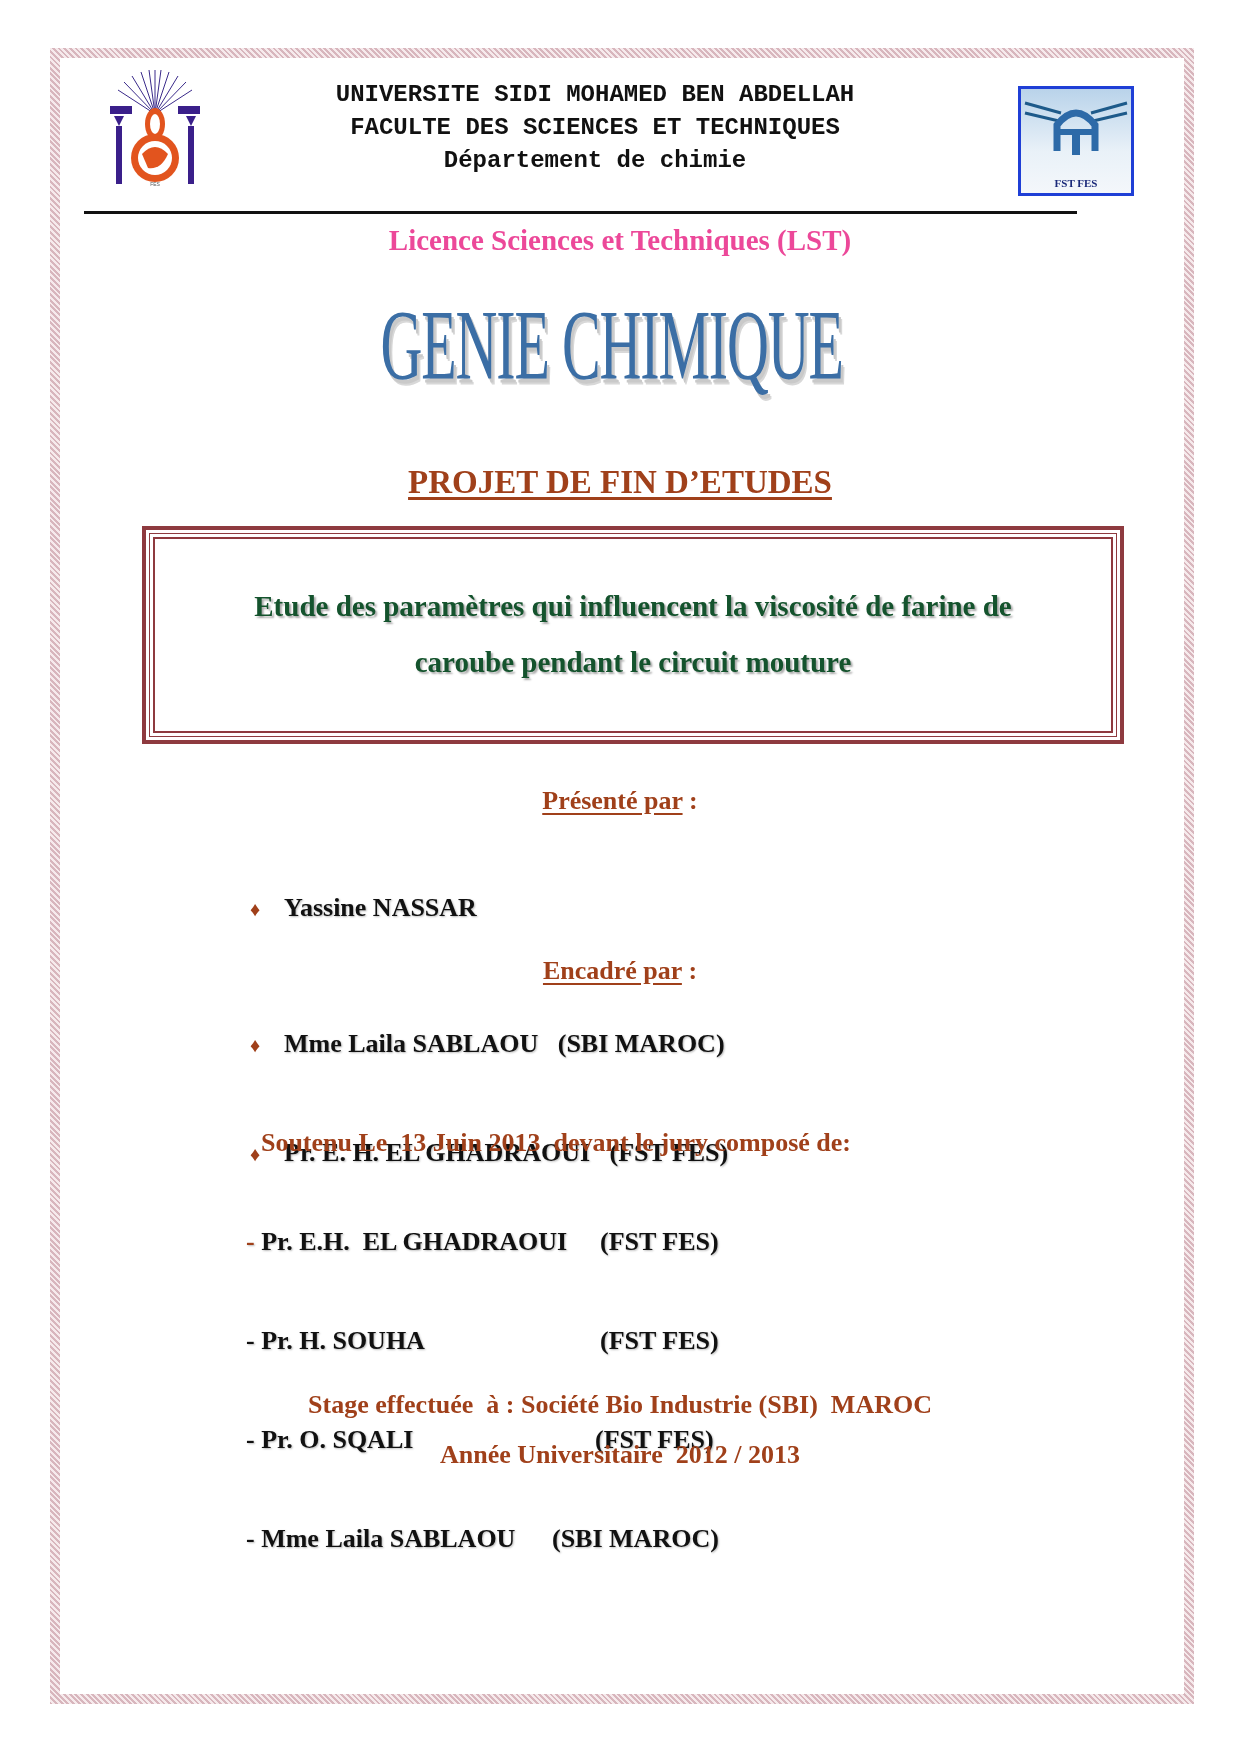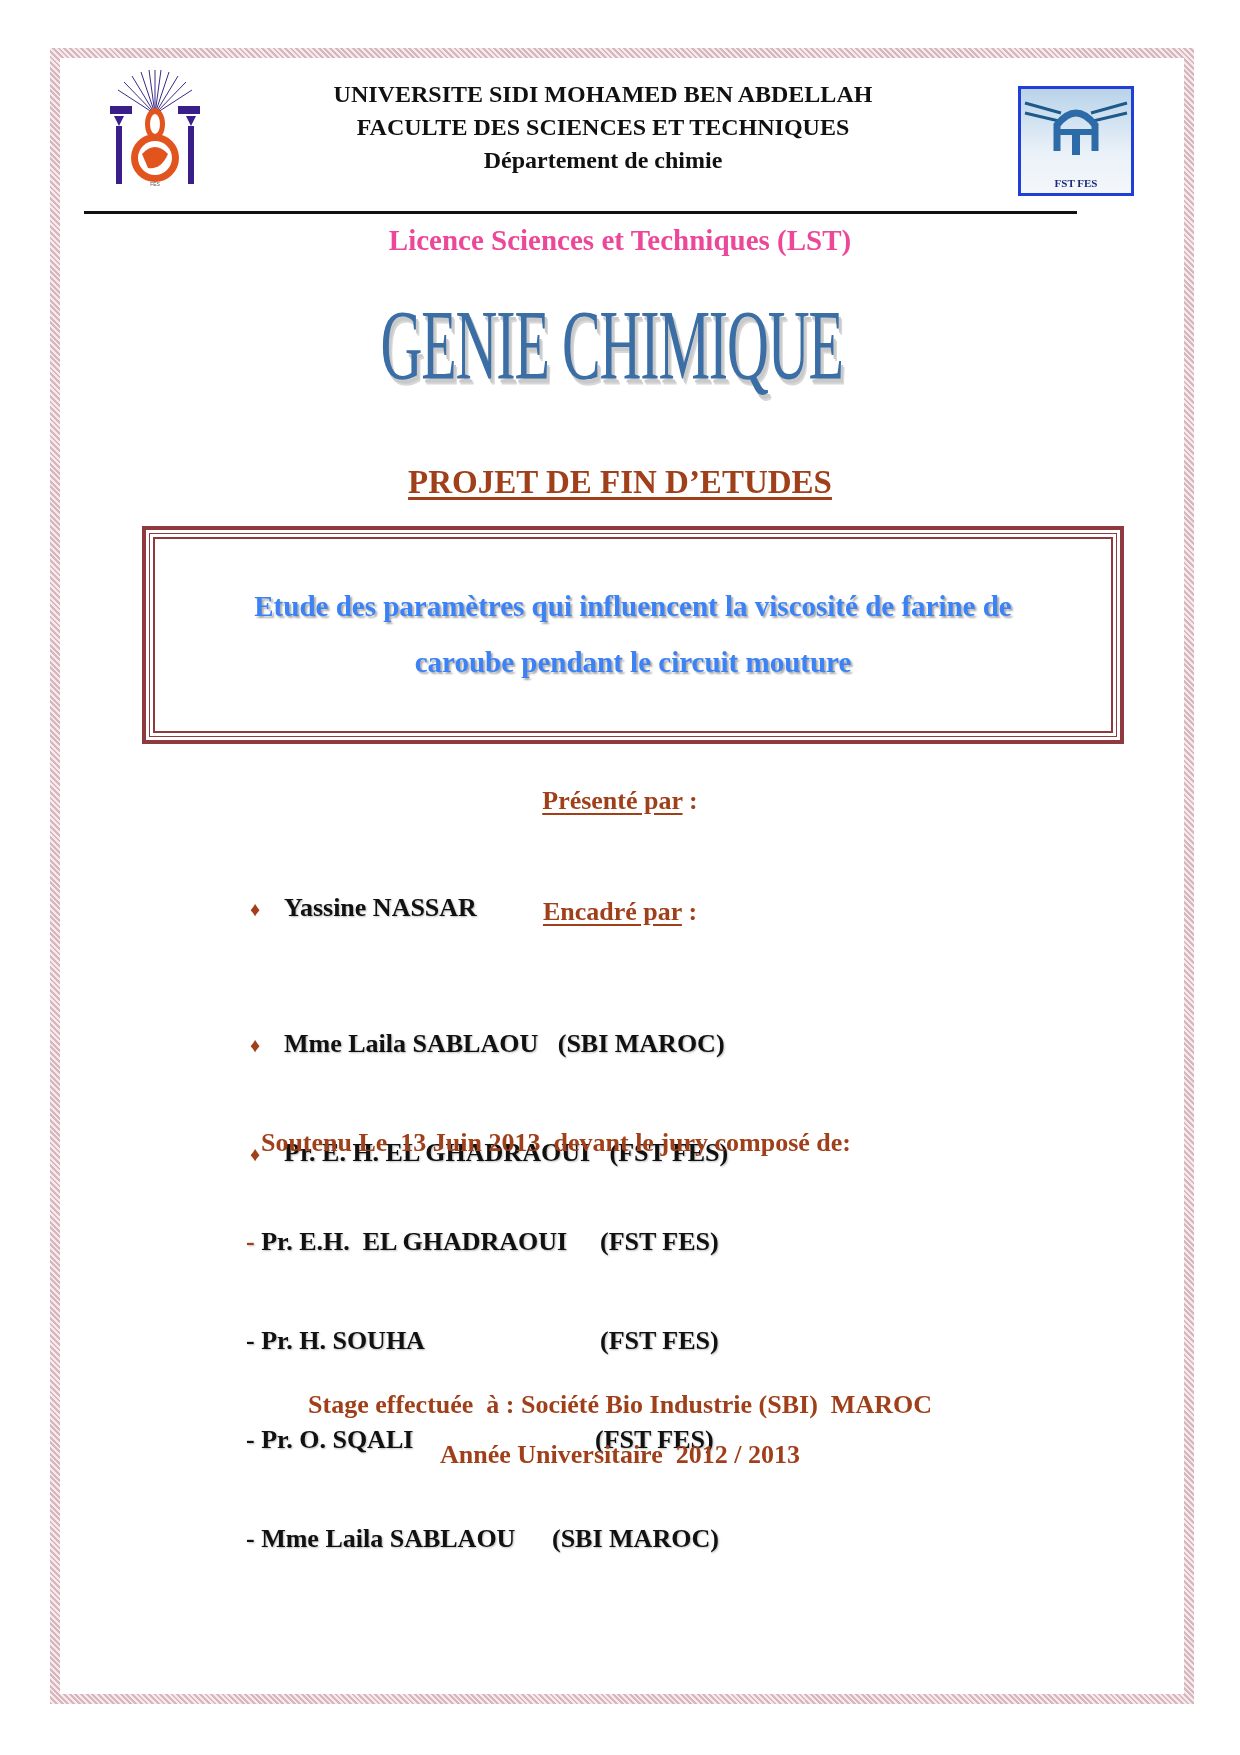--- a/index.html
+++ b/index.html
@@ -6,22 +6,22 @@
   body { width: 1240px; height: 1755px; position: relative; overflow: hidden; font-family: "Liberation Serif", serif; }
 
   .page-border {
     position: absolute; left: 50px; top: 48px; width: 1144px; height: 1656px;
     box-sizing: border-box;
     border: 10px solid transparent;
     border-image: repeating-linear-gradient(45deg, #d8b6bd 0 2px, #f6eaec 2px 4px) 10;
   }
 
   .header-text {
-    position: absolute; left: 208px; top: 78px; width: 790px; text-align: center;
-    font-family: Liberation Serif, serif; font-weight: bold; font-size: 24px; line-height: 33px; color: #111;
+    position: absolute; left: 200px; top: 78px; width: 790px; text-align: center;
+    font-family: Liberation Mono, monospace; font-weight: bold; font-size: 24px; line-height: 33px; color: #111;
   }
   .logo-left { position: absolute; left: 106px; top: 70px; width: 98px; height: 118px; }
   .logo-right {
     position: absolute; left: 1018px; top: 86px; width: 116px; height: 110px;
     box-sizing: border-box; border: 3px solid #1f3fd6;
     background: linear-gradient(180deg, #b9d3ea 0%, #e9f1f8 60%, #f4f7fb 100%);
   }
   .logo-right .fst-label {
     position: absolute; bottom: 4px; left: 0; right: 0; text-align: center;
     font-family: "Liberation Serif", serif; font-weight: bold; font-size: 11px; color: #1b2a7a;
@@ -53,21 +53,21 @@
   .subject-box::before {
     content: ""; position: absolute; left: 3px; top: 3px; right: 3px; bottom: 3px;
     border: 1px solid #8e3a3f;
   }
   .subject-box::after {
     content: ""; position: absolute; left: 7px; top: 7px; right: 7px; bottom: 7px;
     border: 2px solid #8e3a3f;
   }
   .subject-text {
     position: absolute; left: 20px; right: 20px; top: 48px; text-align: center;
-    font-weight: bold; font-size: 29px; line-height: 56px; color: #3b82f6;
+    font-weight: bold; font-size: 29px; line-height: 56px; color: #14532d;
     text-shadow: 2px 2px 2px #aaa;
   }
 
   .section-label {
     position: absolute; left: 0; width: 1240px; text-align: center;
     font-weight: bold; font-size: 26px; color: #a0401a;
   }
   .section-label .u { text-decoration: underline; text-underline-offset: 4px; }
 
   .bullet-list { position: absolute; left: 224px; font-weight: bold; font-size: 26px; color: #111; line-height: 36px; text-shadow: 1px 1px 2px #bbb; }
@@ -153,21 +153,21 @@
 <div class="section-label" style="top:786px;">
   <span class="u">Présenté par</span><span> :</span>
 </div>
 
 <div class="bullet-list" style="top:854px;">
   <div class="row">
     <span class="diamond">♦</span><span>Yassine NASSAR</span>
   </div>
 </div>
 
-<div class="section-label" style="top:897px;">
+<div class="section-label" style="top:956px;">
   <span class="u">Encadré par</span><span> :</span>
 </div>
 
 <div class="bullet-list" style="top:990px;">
   <div class="row">
     <span class="diamond">♦</span><span>Mme Laila SABLAOU   (SBI MAROC)</span>
   </div>
   <div class="row">
     <span class="diamond">♦</span><span>Pr. E. H. EL GHADRAOUI   (FST FES)</span>
   </div>

